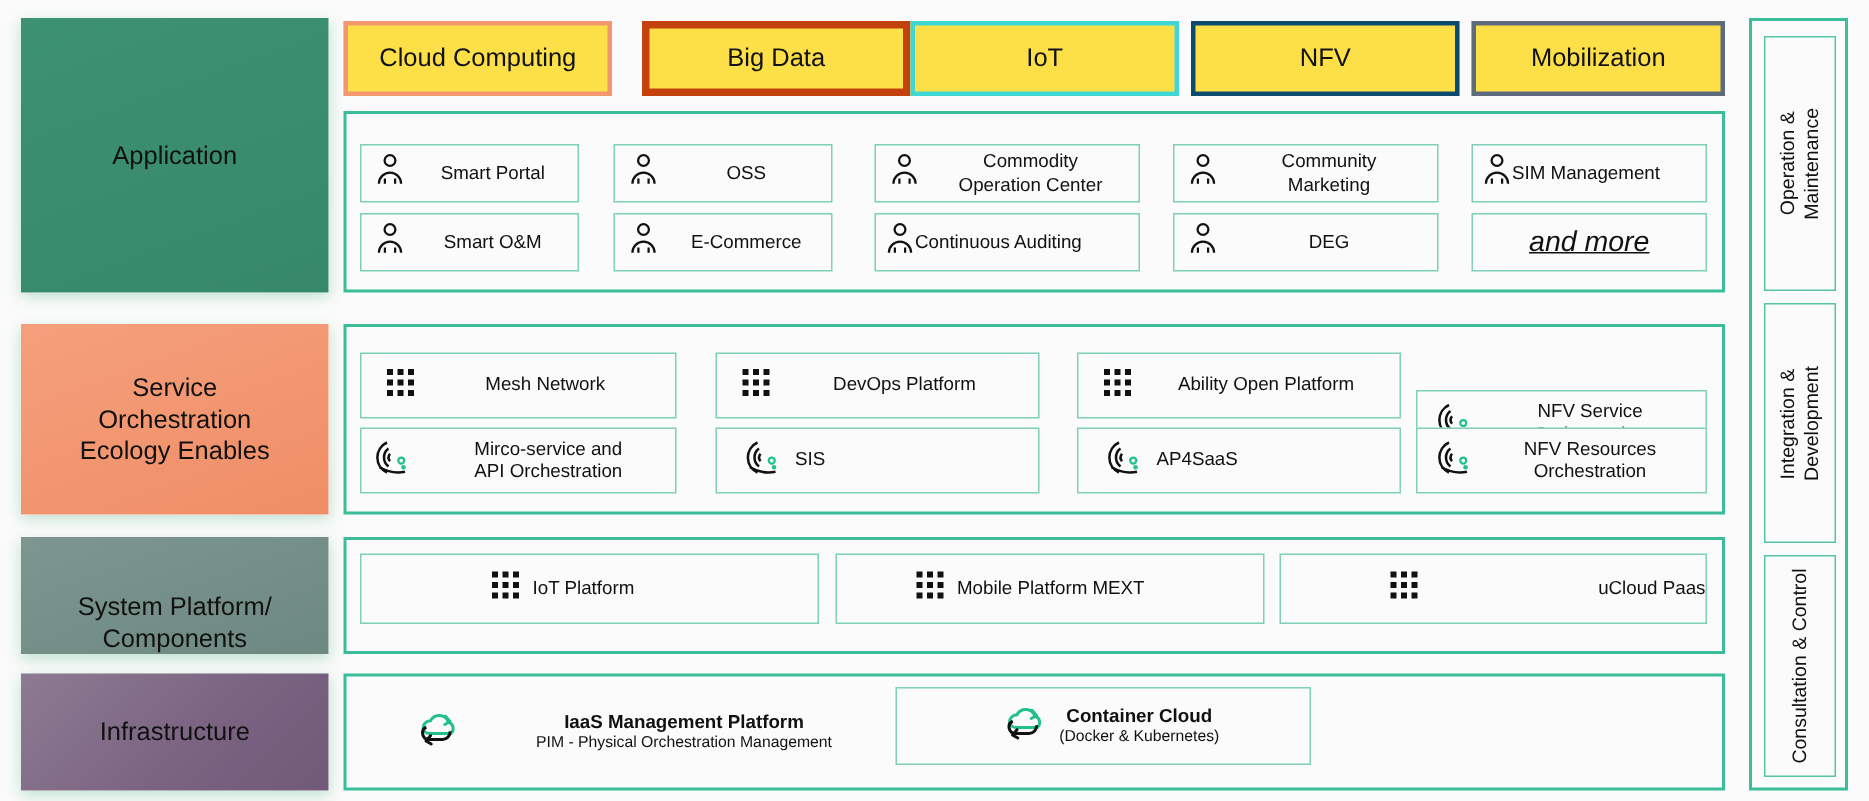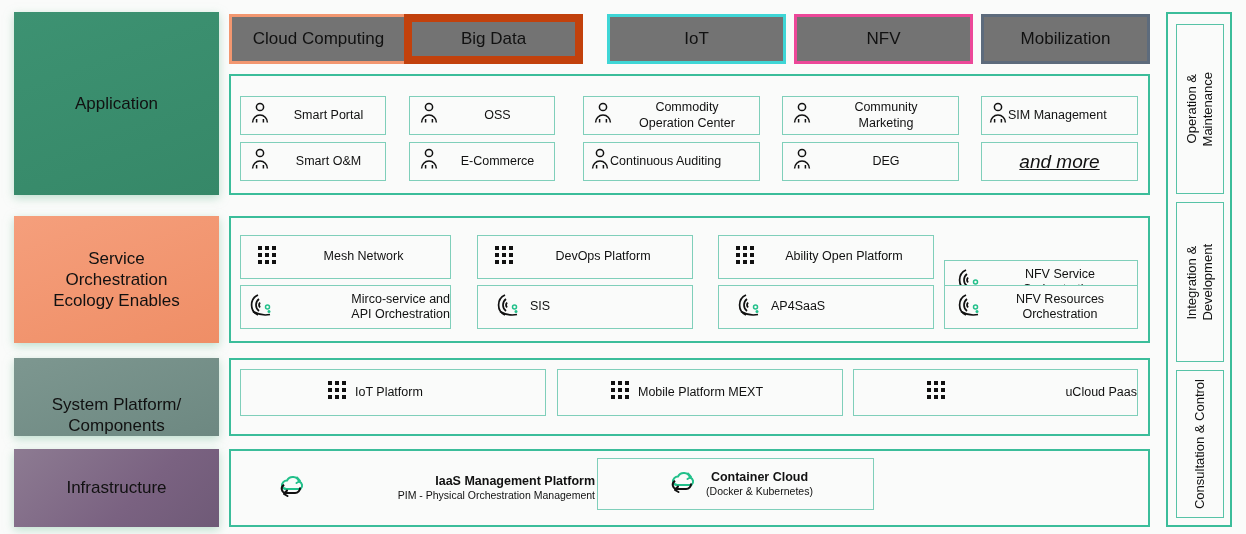--- a/index.html
+++ b/index.html
@@ -30,21 +30,21 @@
   }
   .panel.app  { top: 74px;  height: 121px; }
   .panel.svc  { top: 216px; height: 127px; }
   .panel.sys  { top: 358px; height:  78px; }
   .panel.inf  { top: 449px; height:  78px; }
 
   
   .tag {
     position: absolute; top: 14px; height: 50px;
     display: flex; align-items: center; justify-content: center;
-    background: #737373; color: #111; font-size: 17px;
+    background: #fde047; color: #111; font-size: 17px;
   }
 
   
   .item {
     position: absolute; background: #fafbfa;
     border: 1px solid #7fcfba;
     display: flex; align-items: center;
     font-size: 12.5px; color: #111; line-height: 1.22;
   }
   .item .lbl { flex: 1; text-align: center; }
@@ -68,21 +68,21 @@
     writing-mode: vertical-rl; transform: rotate(180deg);
     font-size: 13px; color: #111; text-align: center; line-height: 1.25;
   }
   .side-box.b1 { top: 10px;  height: 170px; }
   .side-box.b2 { top: 188px; height: 160px; }
   .side-box.b3 { top: 356px; height: 148px; }
 
   .italic-more { font-style: italic; text-decoration: underline; font-size: 19px; }
   .sub { font-size: 10.5px; }
   .bold { font-weight: bold; font-size: 12.5px; }
-  .stackL { display:flex; flex-direction:column; align-items:flex-end; }
+  .stackL { display:flex; flex-direction:column; align-items:center; }
 </style>
 </head>
 <body>
 
 <div id="canvas">
 
   <div class="layer-label app">
     <span>Application</span>
   </div>
 
@@ -101,27 +101,27 @@
     </div>
   </div>
 
   <div class="layer-label inf">
     <span>Infrastructure</span>
   </div>
 
   <div class="tag" style="left:229px; width:179px; border:3px solid #f29770;">
     <span>Cloud Computing</span>
   </div>
-  <div class="tag" style="left:404px; width:179px; border:8px solid #c2410c;">
+  <div class="tag" style="left:428px; width:179px; border:5px solid #c2410c;">
     <span>Big Data</span>
   </div>
   <div class="tag" style="left:607px; width:179px; border:3px solid #3fd6d6;">
     <span>IoT</span>
   </div>
-  <div class="tag" style="left:794px; width:179px; border:3px solid #ec4899;">
+  <div class="tag" style="left:794px; width:179px; border:3px solid #0c4a6e;">
     <span>NFV</span>
   </div>
   <div class="tag" style="left:981px; width:169px; border:3px solid #5d6b7c;">
     <span>Mobilization</span>
   </div>
 
   <div class="panel app"></div>
   <div class="panel svc"></div>
   <div class="panel sys"></div>
   <div class="panel inf"></div>

